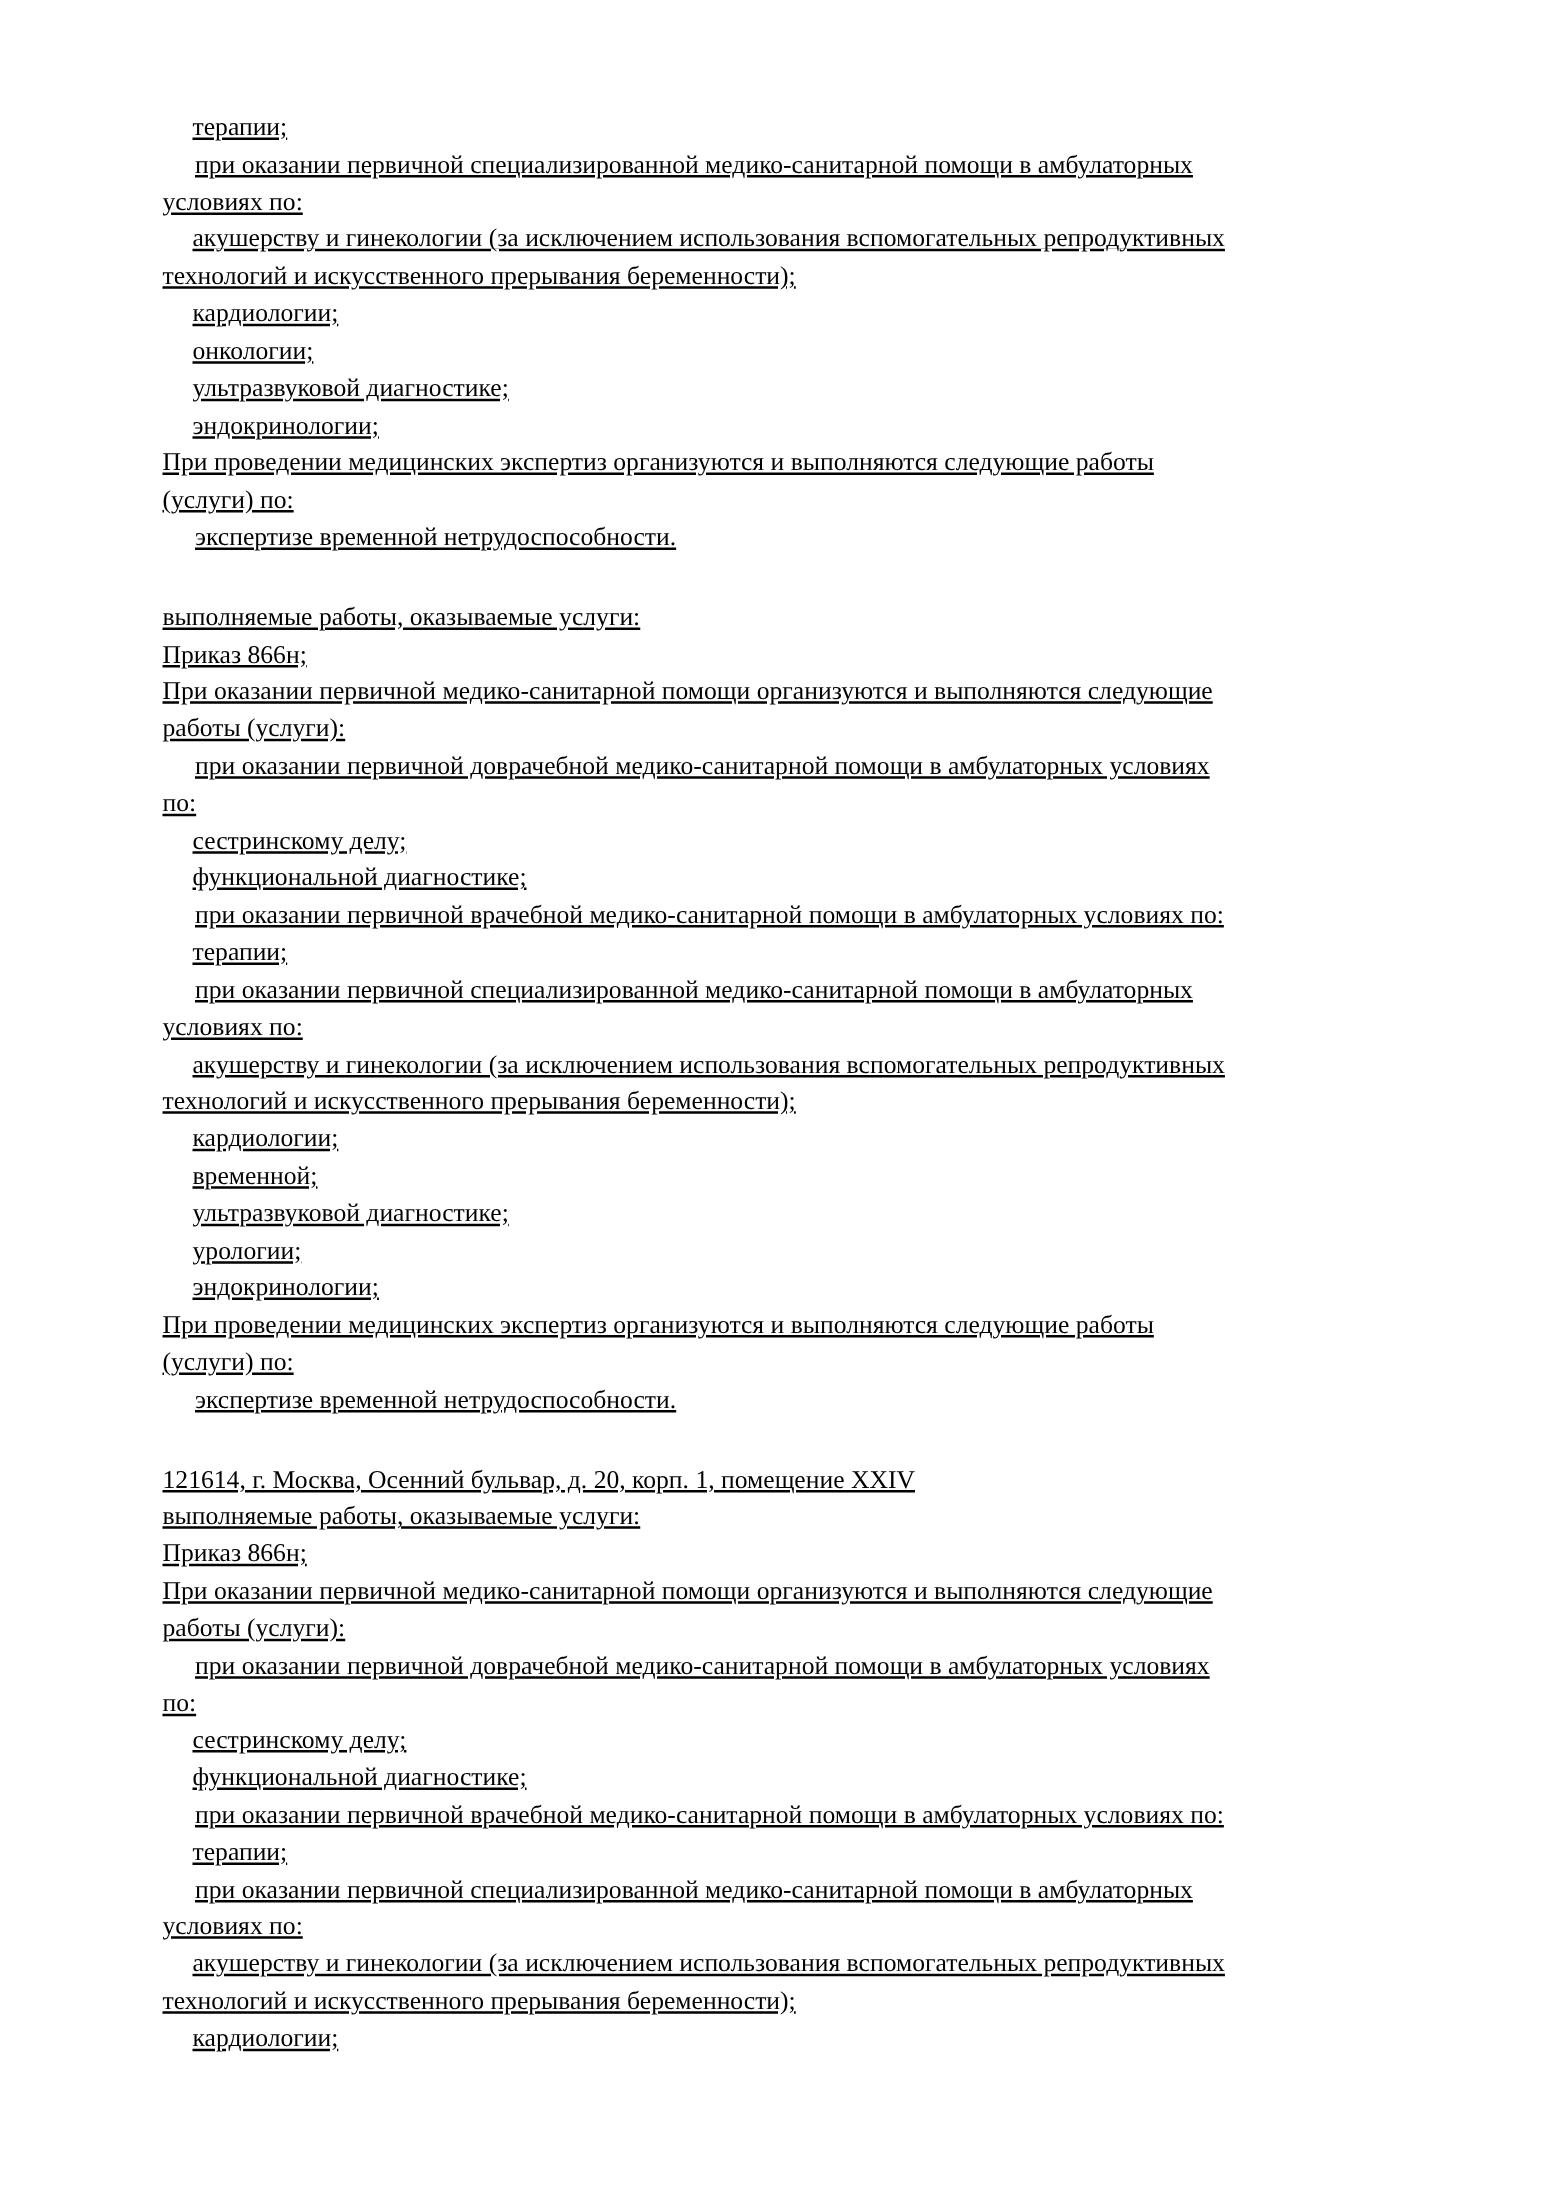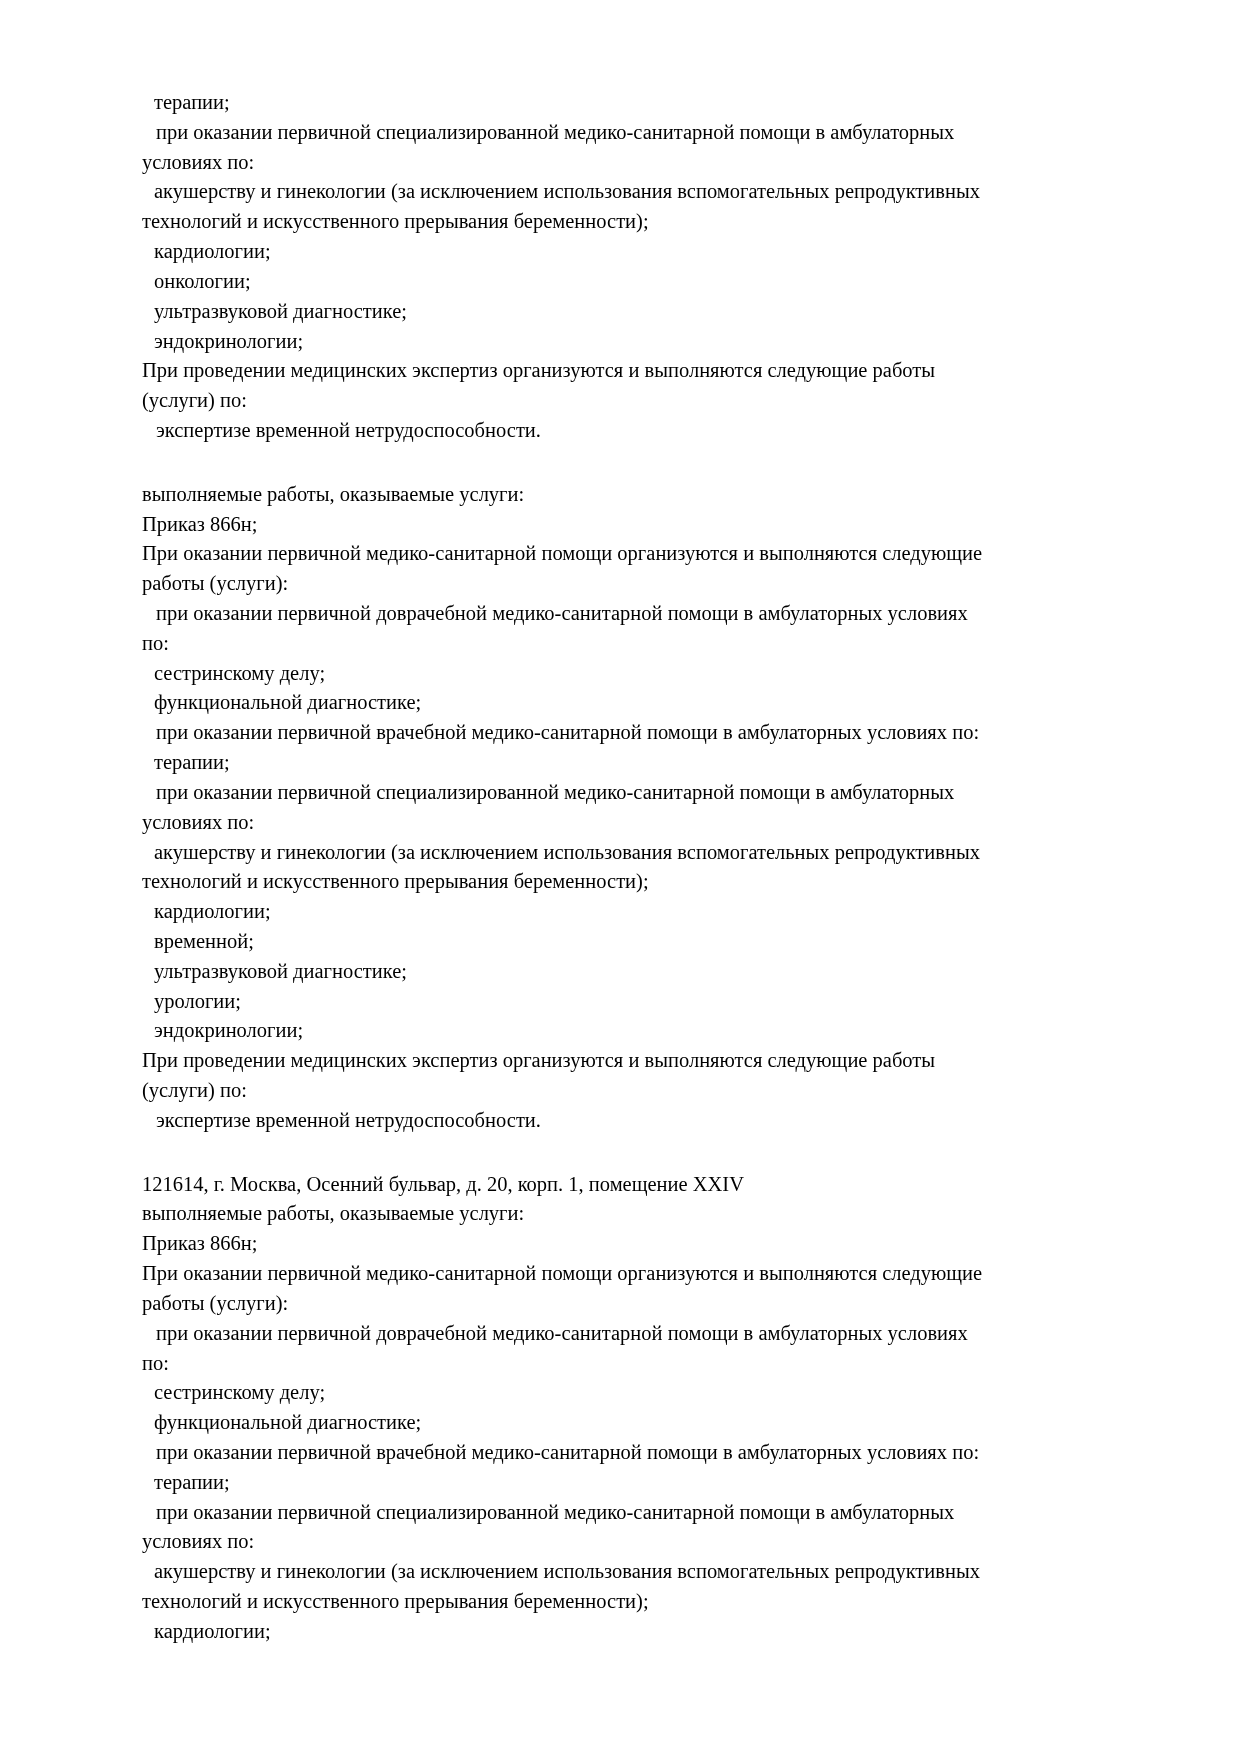--- a/index.html
+++ b/index.html
@@ -18,22 +18,23 @@
     color: #000000;
   }
   .doc-body {
     font-size: 20.5px;
     line-height: 1.455;
   }
   p {
     margin: 0;
     padding: 0;
     text-indent: 0;
+    text-decoration: underline;
   }
-  .lvl0 { margin-left: 12px; }
+  .lvl0 { margin-left: 0; }
   .lvl1 { margin-left: 26px; }
   .lvl2 { margin-left: 24px; }
   .block-gap {
     height: 34px;
   }
 </style>
 </head>
 <body>
 
 <div class="page">

